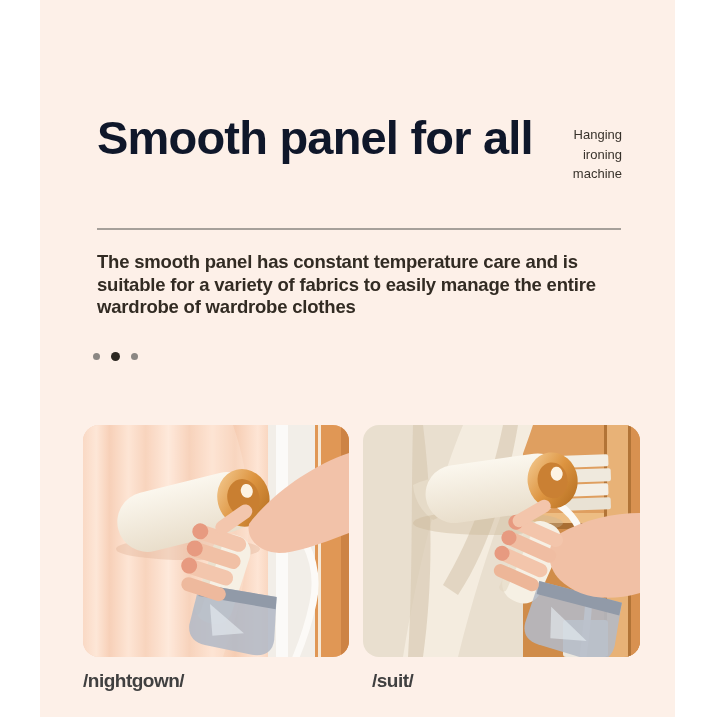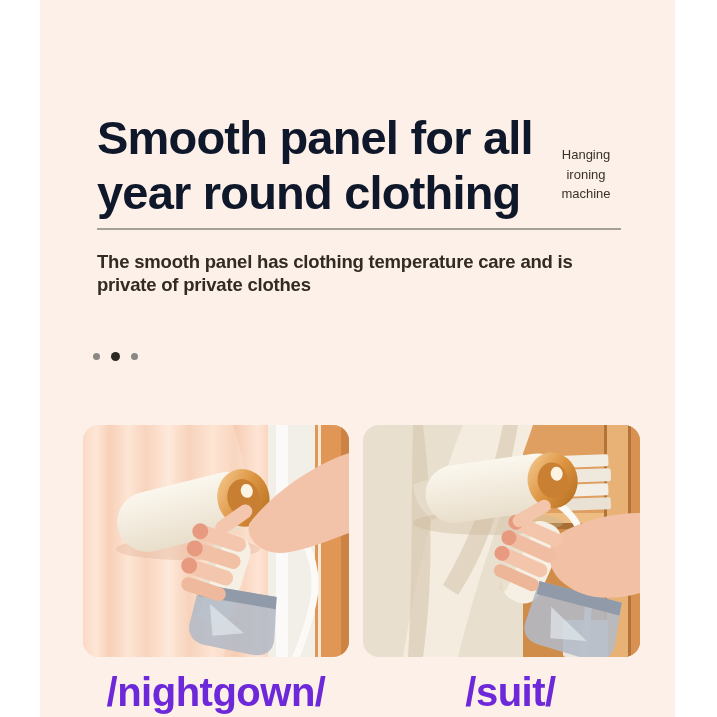--- a/index.html
+++ b/index.html
@@ -12,22 +12,22 @@
     position:absolute;left:40px;top:0;width:635px;height:717px;
     background:#fdf0e8;
   }
   .headline{
     position:absolute;left:97px;top:80px;width:500px;
     font-size:47px;font-weight:bold;color:#0f172a;
     line-height:1.16;letter-spacing:-0.8px;
   }
   .headline .hl-line{display:block;}
   .tagline{
-    position:absolute;right:95px;top:145px;width:72px;
-    text-align:center;font-size:13px;color:#38322b;line-height:1.5;
+    position:absolute;right:95px;top:125px;width:72px;
+    text-align:right;font-size:13px;color:#38322b;line-height:1.5;
   }
   .divider{
     position:absolute;left:97px;top:228px;width:524px;height:2px;
     background:#a6a09a;
   }
   .description{
     position:absolute;left:97px;top:251px;width:520px;
     font-size:18.5px;font-weight:bold;color:#322b23;
     line-height:1.22;letter-spacing:-0.2px;
   }
@@ -38,43 +38,43 @@
   }
   .dot{width:7px;height:7px;border-radius:50%;background:#8b8783;}
   .dot.active{width:9px;height:9px;background:#2d2822;}
   .photo{
     position:absolute;top:425px;height:232px;border-radius:16px;overflow:hidden;
   }
   .photo.left{left:83px;width:266px;}
   .photo.right{left:363px;width:277px;}
   .photo svg{display:block;width:100%;height:100%;}
   .caption{
-    position:absolute;top:670px;text-align:center;
-    font-size:40px;font-weight:bold;color:#6d28d9;letter-spacing:-0.5px;
+    position:absolute;top:670px;text-align:left;
+    font-size:19px;font-weight:bold;color:#404040;letter-spacing:-0.5px;
   }
   .caption.left{left:83px;width:266px;}
   .caption.right{left:372px;width:277px;}
 </style>
 </head>
 <body>
 
 <div class="panel"></div>
 
 <h1 class="headline">
   <span class="hl-line">Smooth panel for all</span>
-  <span class="hl-line">year round clothing</span>
 </h1>
 
 <div class="tagline">Hanging ironing machine</div>
 
 <div class="divider"></div>
 
 <div class="description">
-  <span class="d-line">The smooth panel has clothing temperature care and is</span>
-  <span class="d-line">private of private clothes</span>
+  <span class="d-line">The smooth panel has constant temperature care and is</span>
+  <span class="d-line">suitable for a variety of fabrics to easily manage the entire</span>
+  <span class="d-line">wardrobe of wardrobe clothes</span>
 </div>
 
 <div class="dots">
   <span class="dot"></span>
   <span class="dot active"></span>
   <span class="dot"></span>
 </div>
 
 <figure class="photo left" style="margin:0;">
 <svg viewBox="0 0 266 232" preserveAspectRatio="none">

